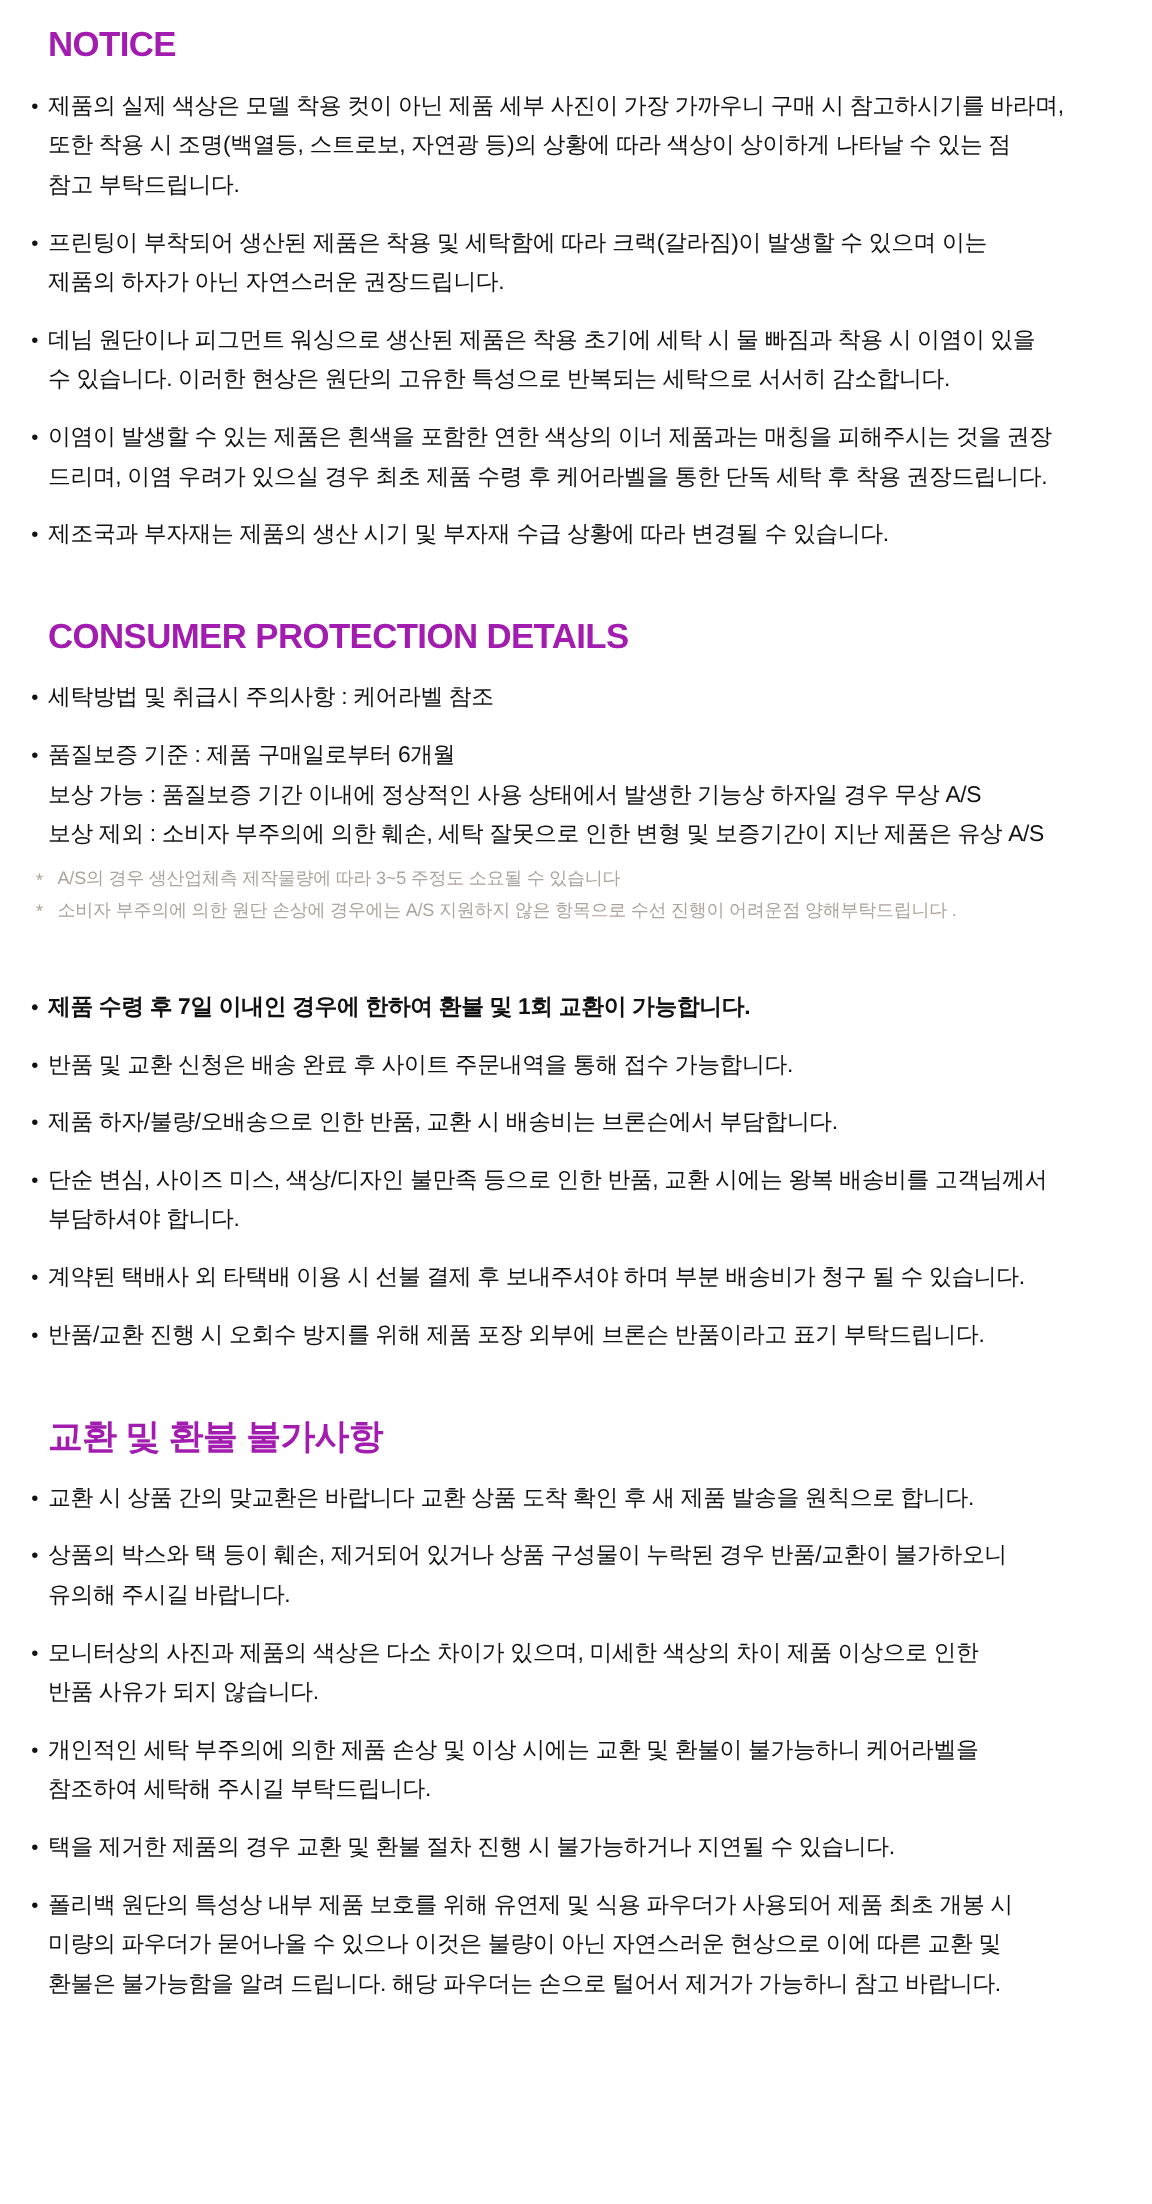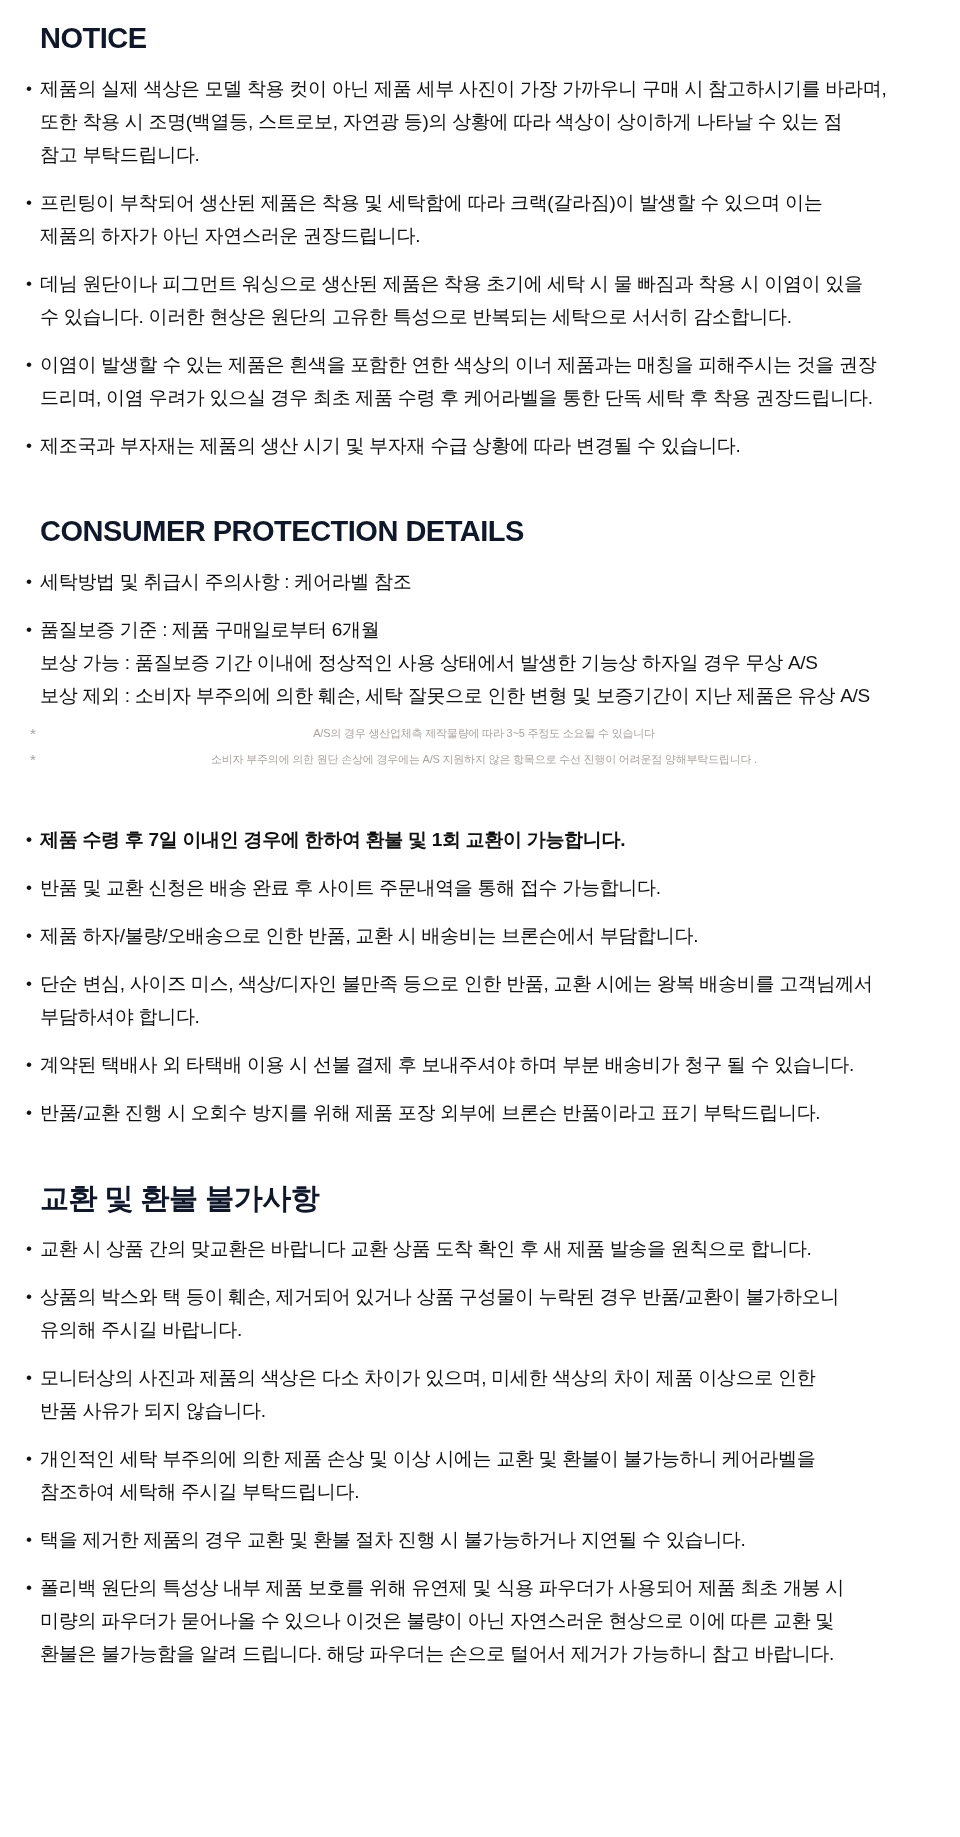--- a/index.html
+++ b/index.html
@@ -16,21 +16,21 @@
     padding: 20px 40px 0 40px;
     width: 100%;
     height: 100%;
   }
   .section + .section { margin-top: 51px; }
   .section-title {
     margin: 0 0 16px 0;
     font-size: 29px;
     line-height: 36px;
     font-weight: 700;
-    color: #0f172a;
+    color: #a21caf;
     letter-spacing: -0.5px;
   }
   .bullet-list { margin: 0; padding: 0; }
   .bullet {
     position: relative;
     margin: 0 0 15px 0;
   }
   .bullet:last-child { margin-bottom: 0; }
   .marker {
     position: absolute;
@@ -59,25 +59,24 @@
   .note .nmarker {
     position: absolute;
     left: -10px;
     top: 1px;
     font-size: 15px;
     line-height: 26px;
     color: #aaa49e;
   }
   .ntext {
     margin: 0;
-    font-size: 11px;
+    font-size: 15px;
     line-height: 26px;
     letter-spacing: -0.2px;
     white-space: pre-line;
-    text-align: center;
   }
 </style>
 </head>
 <body>
 
 <div class="page">
 
   <div class="section">
     <h1 class="section-title">NOTICE</h1>
     <div class="bullet-list">

